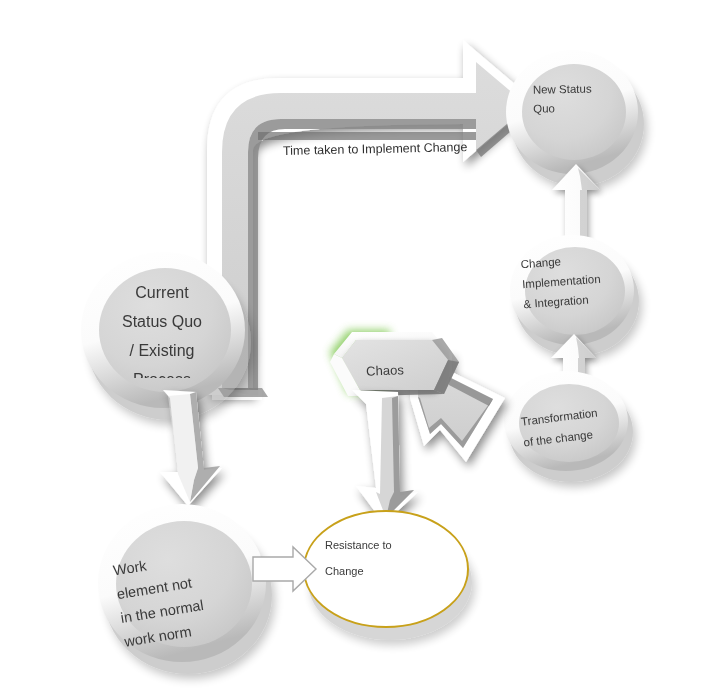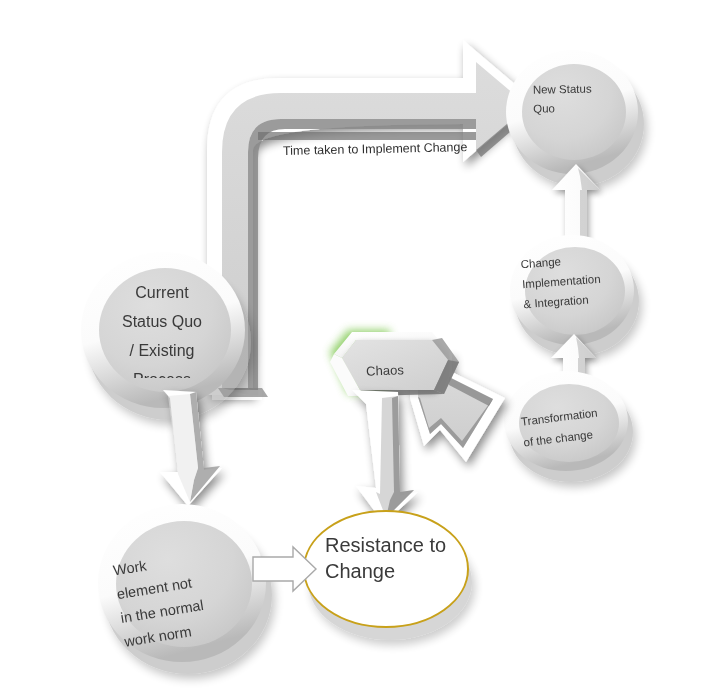--- a/index.html
+++ b/index.html
@@ -61,21 +61,21 @@
     text-align: left;
     transform: rotate(-9deg);
   }
   .lbl-chaos {
     left: 345px; top: 362px; width: 80px;
     font-size: 13px; line-height: 18px;
     transform: rotate(-2deg);
   }
   .lbl-resistance {
     left: 325px; top: 532px; width: 150px;
-    font-size: 20px; line-height: 26px;
+    font-size: 11px; line-height: 26px;
     text-align: left;
   }
   .lbl-time {
     position: absolute;
     left: 283px; top: 142px;
     font-size: 12.5px;
     color: #2f2f2f;
     white-space: nowrap;
     transform: rotate(-1.2deg);
     pointer-events: none;

